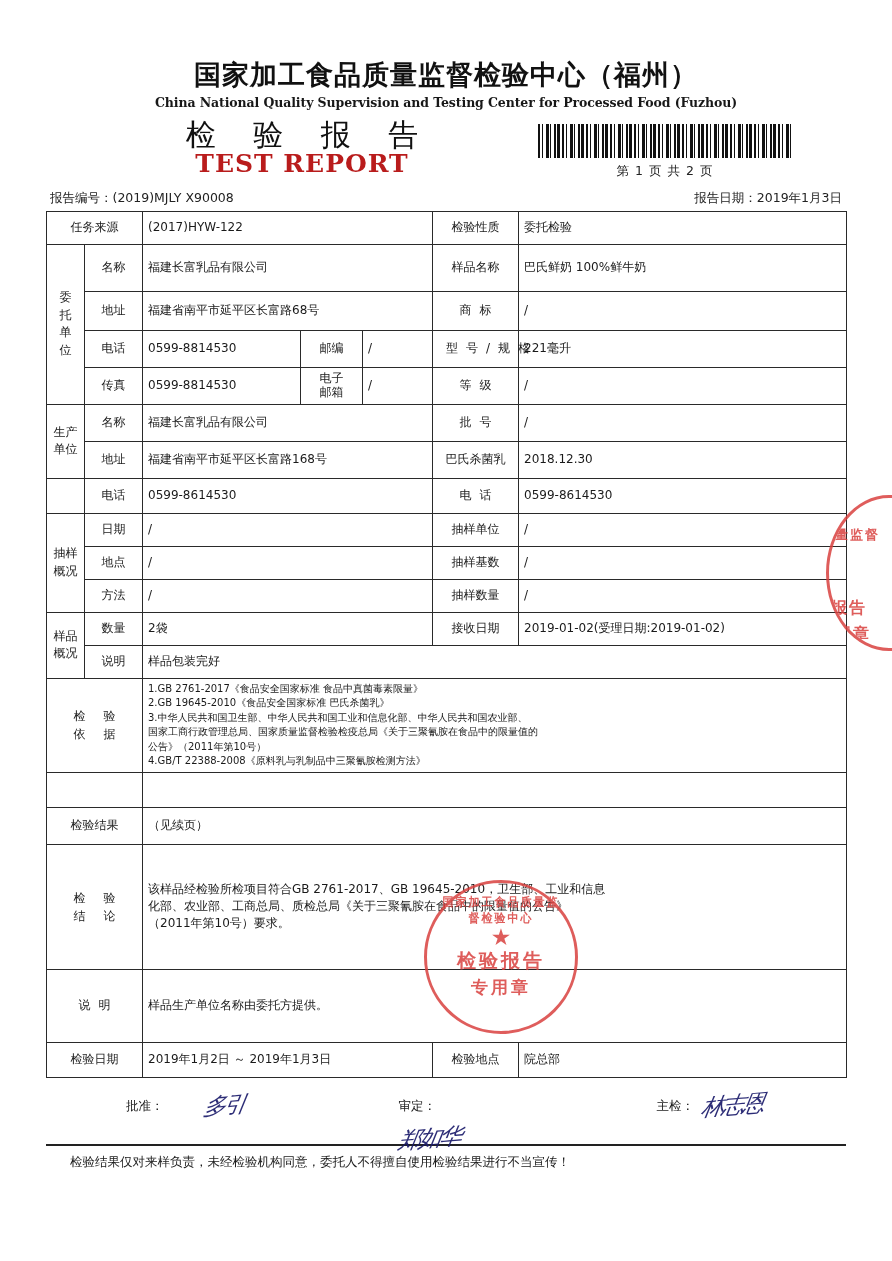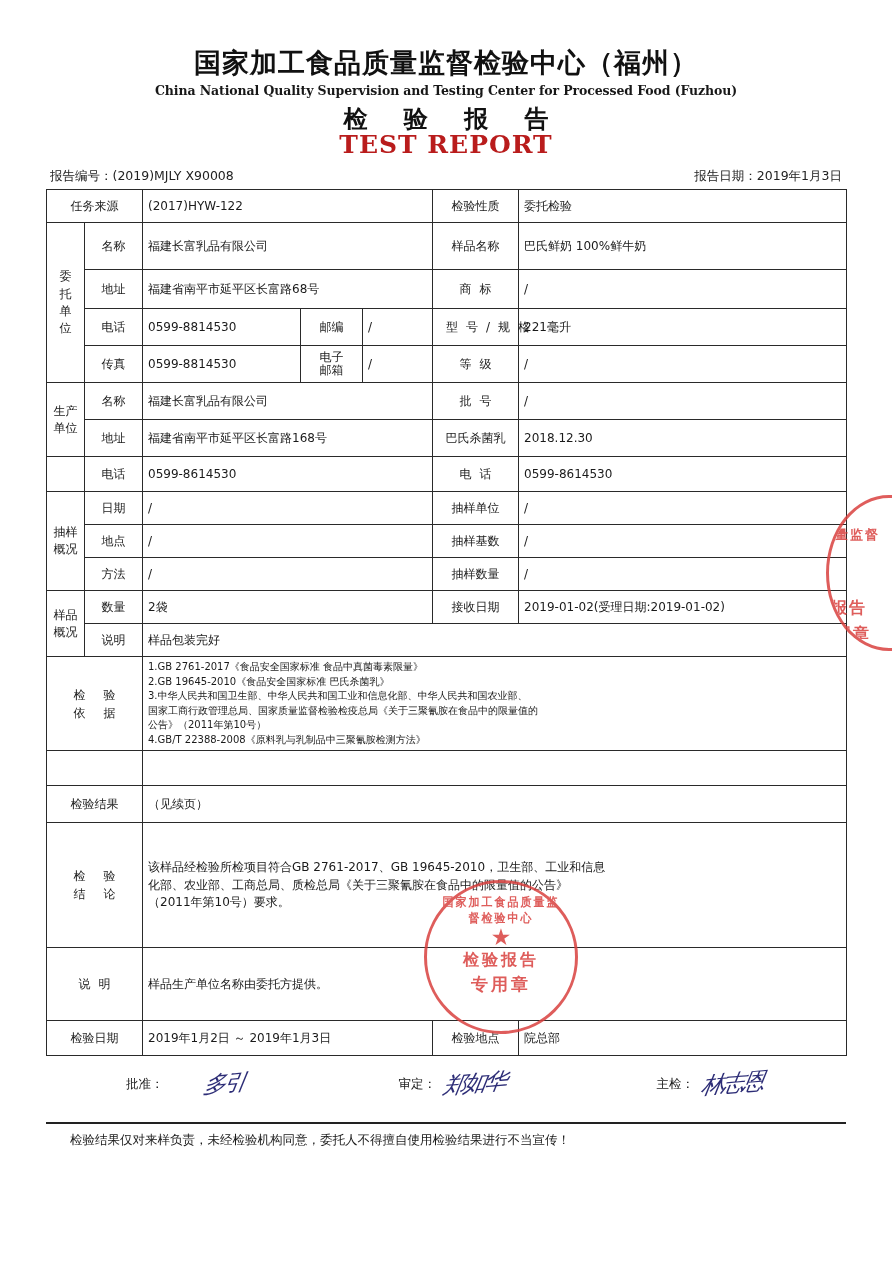--- a/index.html
+++ b/index.html
@@ -14,21 +14,21 @@
     font-family: "DejaVu Sans", "Liberation Sans", sans-serif;
     color: #1a1a1a;
     position: relative;
     overflow: hidden;
   }
   .page {
     position: relative;
     width: 892px;
     height: 1261px;
     box-sizing: border-box;
-    padding: 0 46px;
+    padding: 12px 46px;
   }
 
   
   .header { padding-top: 46px; text-align: center; }
   .title-cn {
     font-family: "DejaVu Serif", "Liberation Serif", serif;
     font-size: 27px;
     font-weight: bold;
     letter-spacing: 1px;
     color: #111;
@@ -45,22 +45,22 @@
   .report-band {
     margin-top: 8px;
     display: flex;
     align-items: flex-start;
     justify-content: center;
     gap: 18px;
   }
   .report-band-left { width: 420px; text-align: center; }
   .rb-cn {
     font-family: "DejaVu Serif", "Liberation Serif", serif;
-    font-size: 24px;
-    font-weight: bold;
+    font-size: 30px;
+    font-weight: normal;
     letter-spacing: 14px;
     line-height: 1.1;
     padding-left: 14px;
     color: #111;
   }
   .rb-en {
     font-family: "DejaVu Serif", "Liberation Serif", serif;
     font-size: 25px;
     font-weight: bold;
     letter-spacing: 1px;
@@ -181,21 +181,21 @@
     padding: 0 10px;
     height: 52px;
     align-items: flex-start;
   }
   .sign-item {
     display: flex;
     align-items: flex-start;
     gap: 8px;
   }
   .sign-item.a { width: 300px; padding-left: 70px; gap: 40px; }
-  .sign-item.b { width: 290px; padding-left: 16px; }
+  .sign-item.b { width: 290px; padding-left: 16px; flex-direction: column; }
   .sign-item.c { width: 210px; padding-left: 10px; }
   .sign-label { font-size: 12.5px; white-space: nowrap; padding-top: 8px; }
   .sig-glyph {
     font-family: "DejaVu Serif", "Liberation Serif", serif;
     font-style: italic;
     font-size: 23px;
     color: #1b1b6b;
     transform: skewX(-14deg) rotate(-5deg);
     letter-spacing: -3px;
     white-space: nowrap;
@@ -244,21 +244,21 @@
     font-size: 11px;
     letter-spacing: 2px;
     transform: scaleY(1.1);
   }
   .seal-main .star {
     position: absolute;
     top: 44px;
     font-size: 20px;
     line-height: 1;
   }
-  .seal-main .l1 { margin-top: 32px; font-size: 16px; letter-spacing: 3px; }
+  .seal-main .l1 { margin-top: 32px; font-size: 19px; letter-spacing: 3px; }
   .seal-main .l2 { font-size: 17px; letter-spacing: 3px; margin-top: 2px; }
 
   .seal-edge {
     width: 120px;
     height: 150px;
     left: 826px;
     top: 495px;
     border-radius: 50%;
     overflow: hidden;
     z-index: 5;
@@ -282,20 +282,24 @@
 <div class="page">
 
   <div class="header">
     <div class="title-cn">国家加工食品质量监督检验中心（福州）</div>
     <div class="title-en">China National Quality Supervision and Testing Center for Processed Food (Fuzhou)</div>
 
     <div class="report-band">
       <div class="report-band-left">
         <div class="rb-cn">检 验 报 告</div>
         <div class="rb-en">TEST REPORT</div>
+      </div>
+      <div class="report-band-right">
+        <div class="barcode"></div>
+        <div class="page-count">第 1 页 共 2 页</div>
       </div>
     </div>
   </div>
 
   <div class="meta-line">
     <div>
       <span>报告编号：</span><span>(2019)MJLY X90008</span>
     </div>
     <div>
       <span>报告日期：</span><span>2019年1月3日</span>

